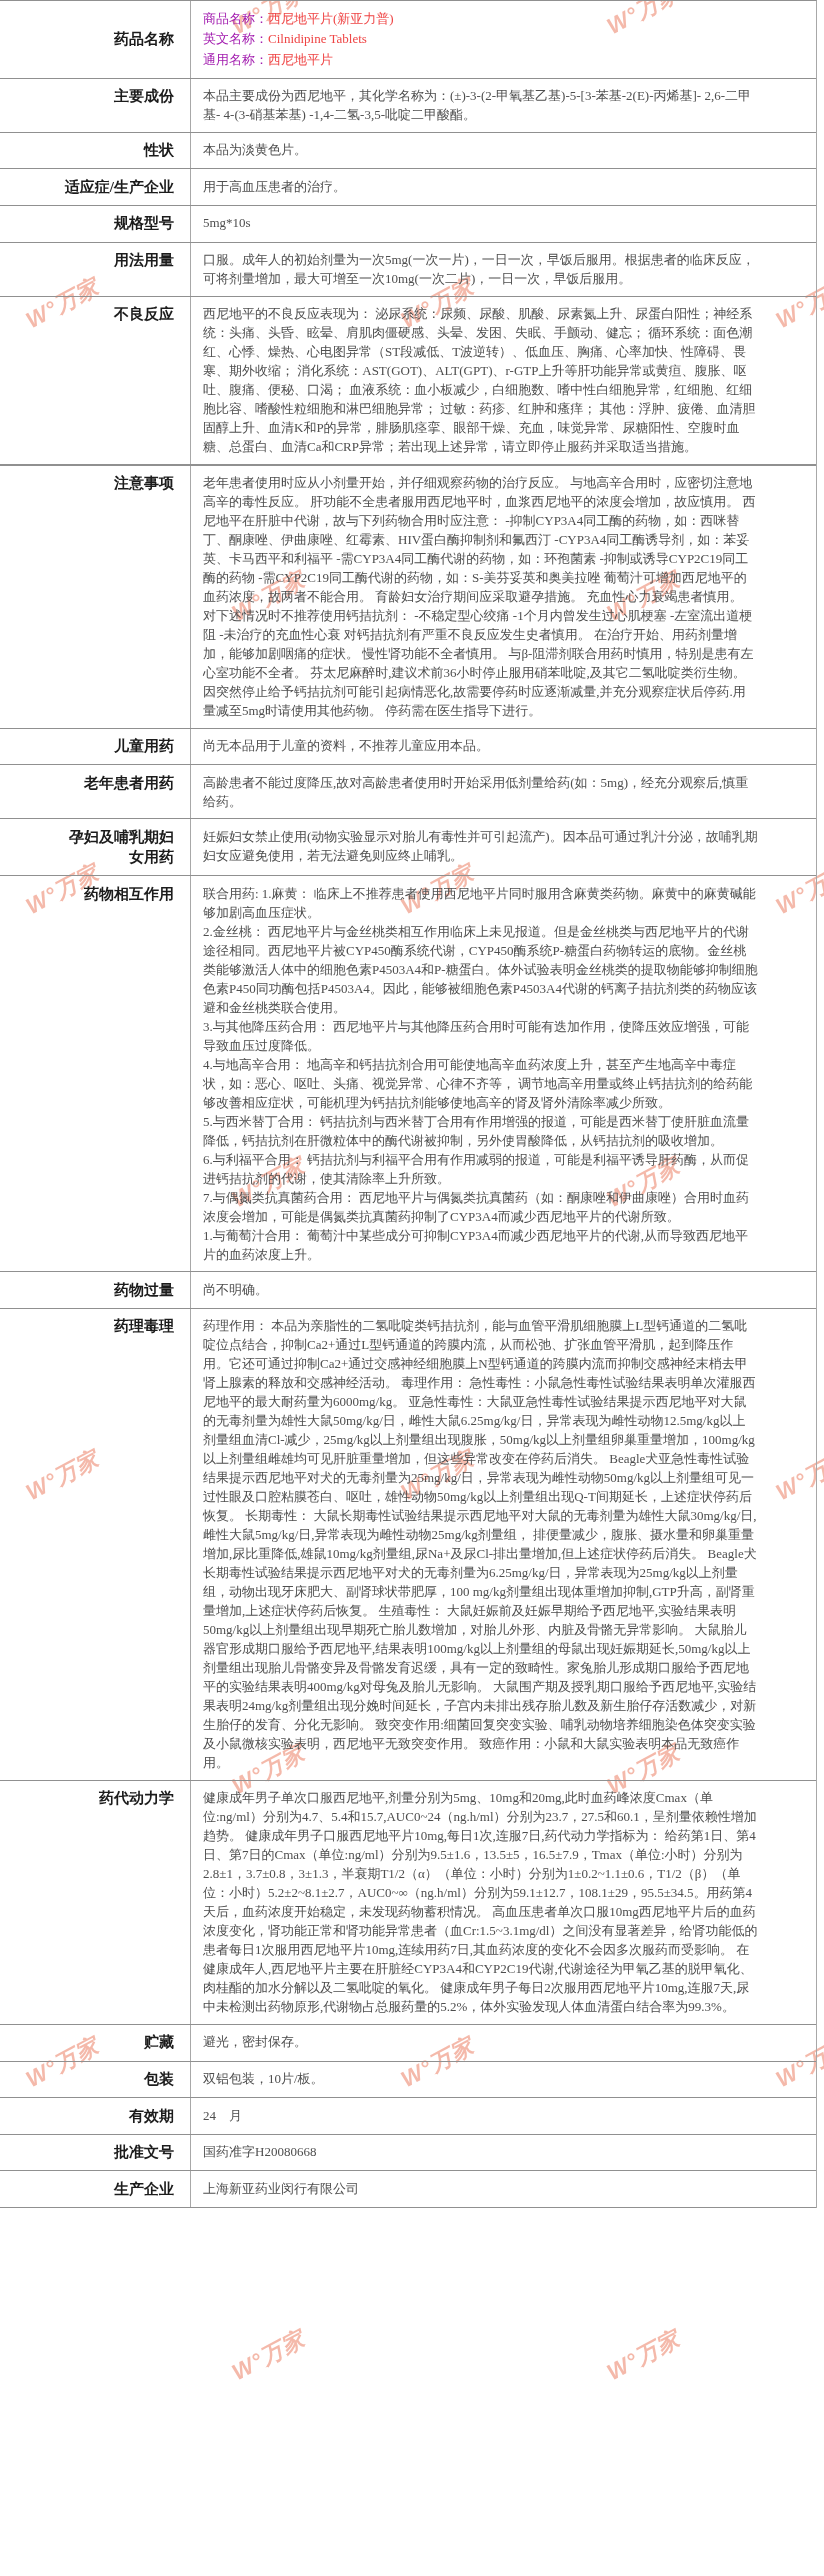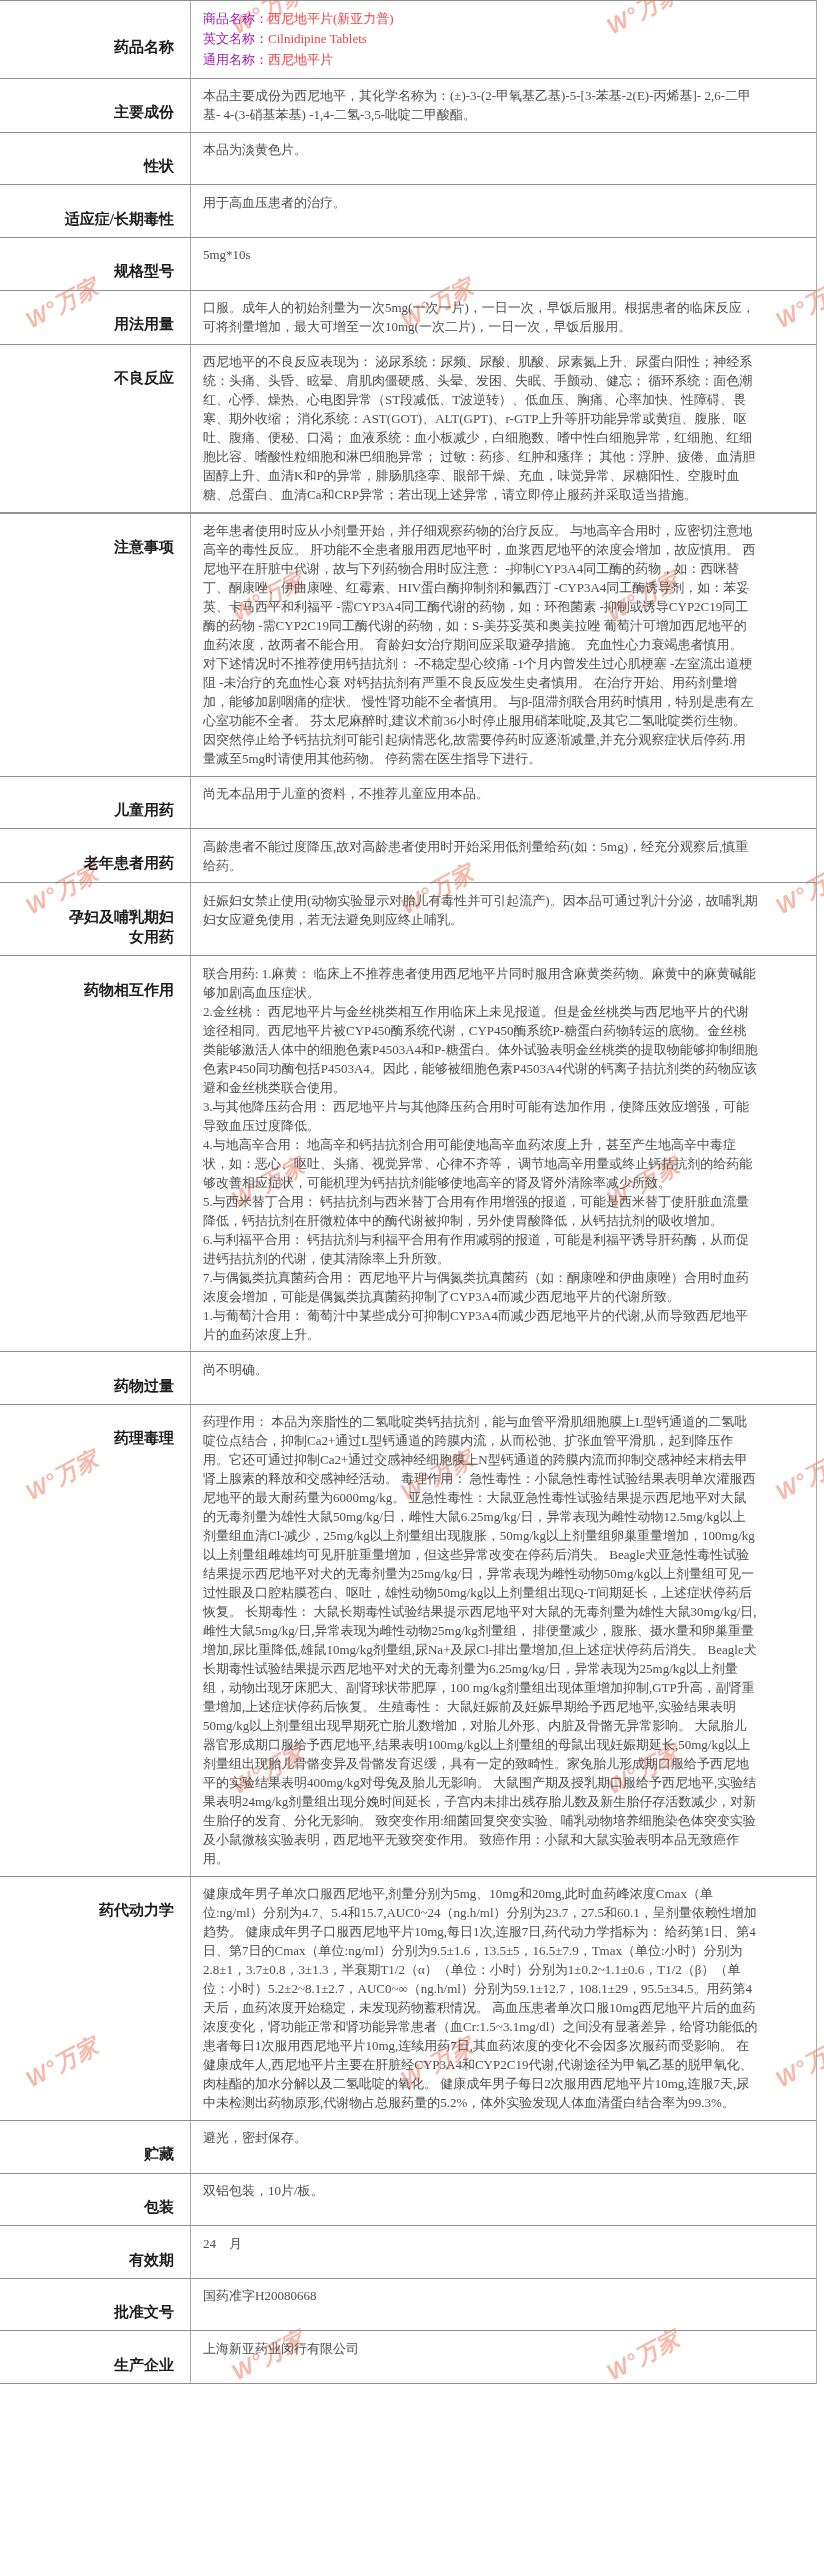--- a/index.html
+++ b/index.html
@@ -11,21 +11,21 @@
   .wm { position:absolute; transform:rotate(-28deg); color:#ec8066; opacity:0.55;
         font-style:italic; font-weight:bold; font-size:22.5px; letter-spacing:0.9px;
         white-space:nowrap; font-family:"Liberation Sans","DejaVu Sans",sans-serif; }
 
   
   .drug-table { position:relative; z-index:1; width:816px;
                 border-top:0.9px solid #909090; border-right:0.9px solid #a8a8a8; }
   .row { display:flex; align-items:stretch; border-bottom:0.9px solid #909090; }
   .cell-label { flex:0 0 190px; width:190px; box-sizing:border-box;
                 text-align:right; padding:7.5px 16px 7.5px 62px;
-                font-size:15px; font-weight:bold; color:#1c1c1c; line-height:20.6px;margin-top:16px; }
+                font-size:15px; font-weight:bold; color:#1c1c1c; line-height:20.6px; }
   .row-name .cell-label { display:flex; align-items:center; justify-content:flex-end; }
   .cell-content { flex:1 1 auto; box-sizing:border-box; border-left:0.9px solid #a8a8a8;
                   padding:7.5px 58px 7.5px 12px; font-size:13px; color:#4e4e4e; line-height:19px; }
   .kv-line { line-height:20.6px; white-space:nowrap; }
   .kv-key { color:#a21caf; }
   .kv-val { color:#ef4444; }
   .para { margin:0; }
 </style>
 </head>
 <body>
@@ -72,21 +72,21 @@
           <div class="para">本品主要成份为西尼地平，其化学名称为：(±)-3-(2-甲氧基乙基)-5-[3-苯基-2(E)-丙烯基]- 2,6-二甲基- 4-(3-硝基苯基) -1,4-二氢-3,5-吡啶二甲酸酯。</div>
         </div>
       </div>
       <div class="row">
         <div class="cell-label"><span>性状</span></div>
         <div class="cell-content">
           <div class="para">本品为淡黄色片。</div>
         </div>
       </div>
       <div class="row">
-        <div class="cell-label"><span>适应症/长期毒性</span></div>
+        <div class="cell-label"><span>适应症/生产企业</span></div>
         <div class="cell-content">
           <div class="para">用于高血压患者的治疗。</div>
         </div>
       </div>
       <div class="row">
         <div class="cell-label"><span>规格型号</span></div>
         <div class="cell-content">
           <div class="para">5mg*10s</div>
         </div>
       </div>

